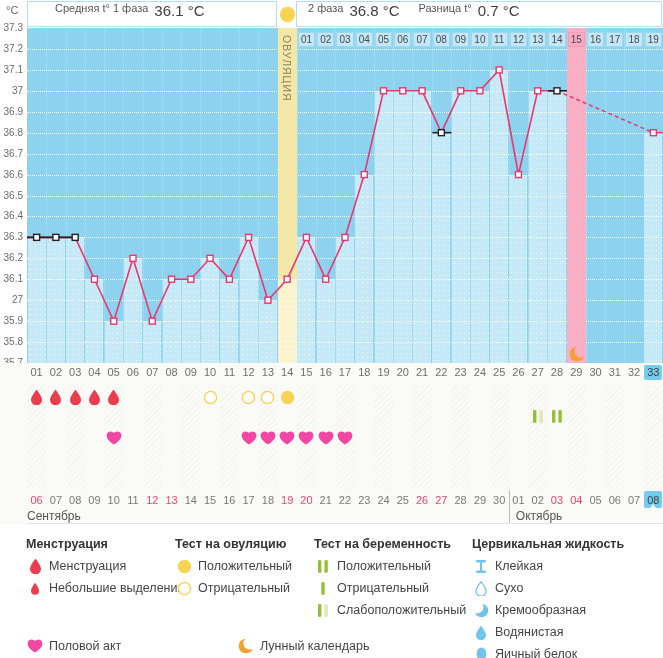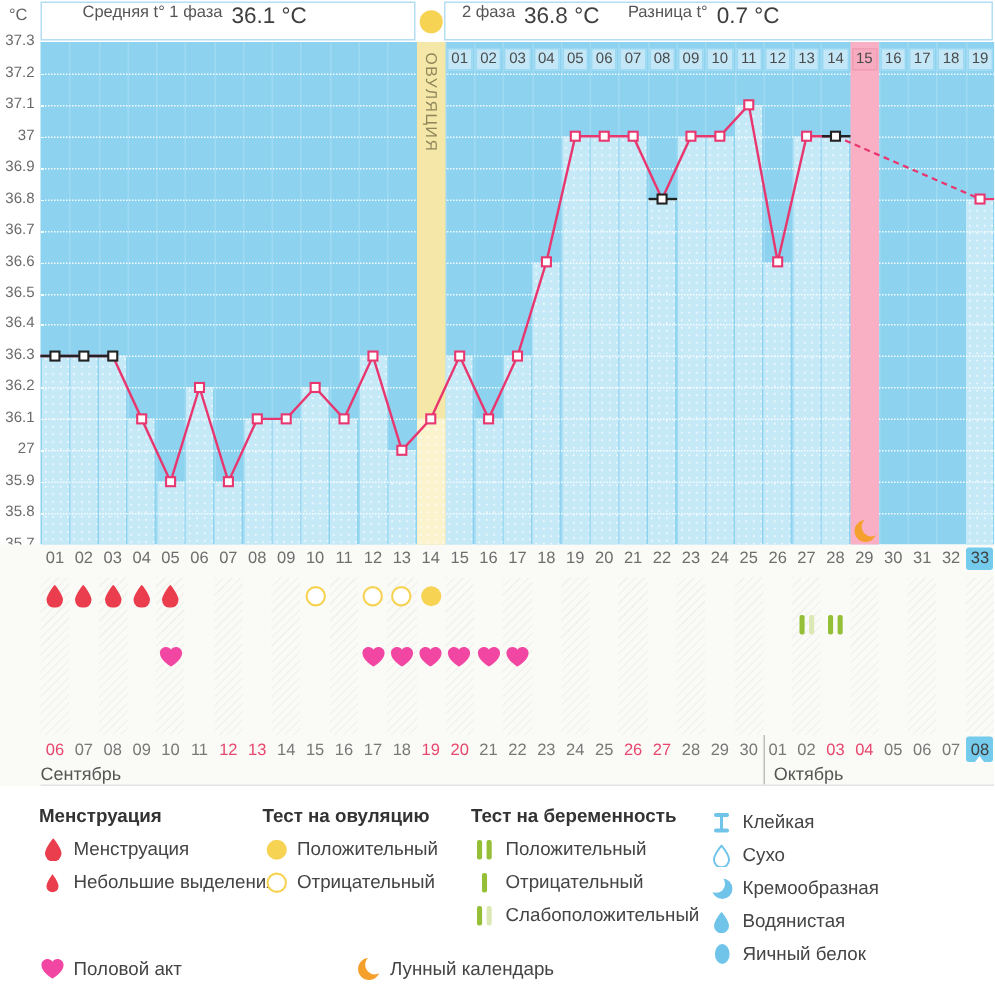--- a/index.html
+++ b/index.html
@@ -529,20 +529,21 @@
           <div class="icon-cell">
             <svg width="12" height="15" viewBox="0 0 12 15">
               <rect x="1" y="1" width="3.4" height="13" rx="1.4" fill="#95BF37"></rect>
               <rect x="7.4" y="1" width="3.4" height="13" rx="1.4" fill="#DCE9B4"></rect>
             </svg>
           </div>
           <div>Слабоположительный</div>
         </div>
       </div>
       <div class="legend-col" style="left: 472px;">
+        <div class="legend-title">Цервикальная жидкость</div>
         <div class="legend-item">
           <div class="icon-cell">
             <svg width="14" height="15" viewBox="0 0 14 15">
               <g fill="#70C4EA">
                 <rect x="2" y="1" width="10" height="2.6" rx="1.3"></rect>
                 <rect x="2" y="11.4" width="10" height="2.6" rx="1.3"></rect>
                 <rect x="6" y="3" width="2" height="9"></rect>
               </g>
             </svg>
           </div>

